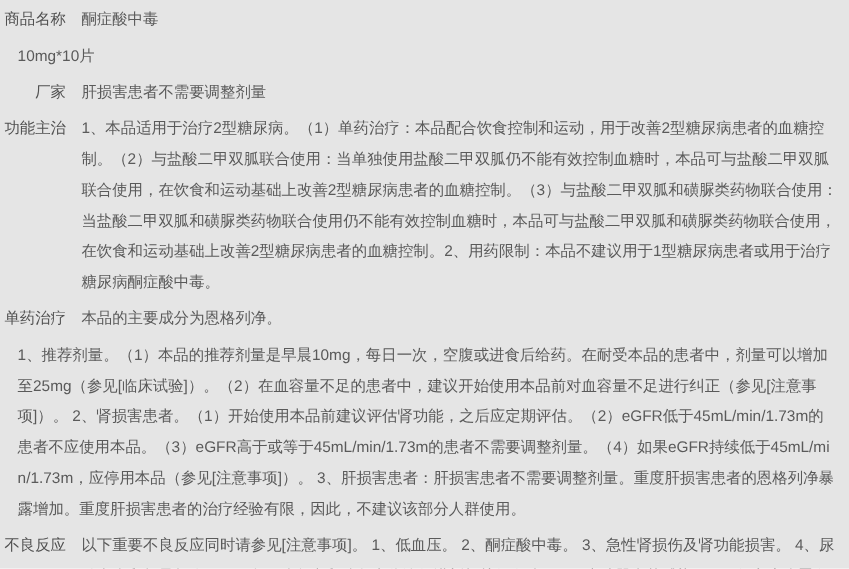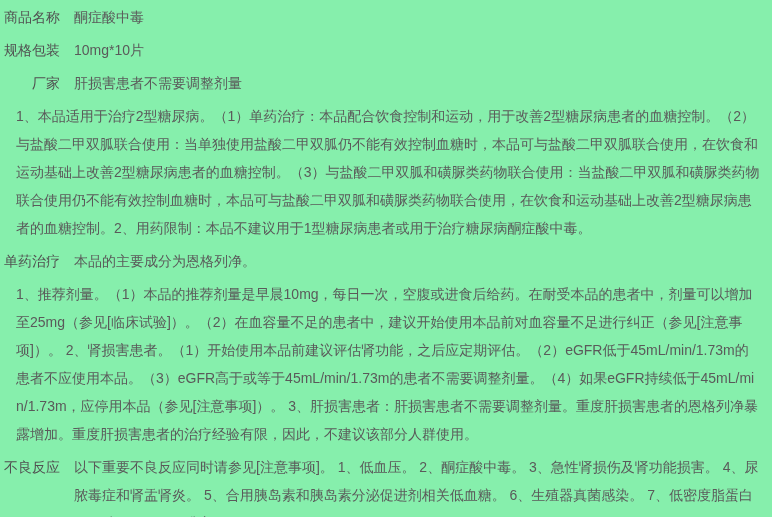--- a/index.html
+++ b/index.html
@@ -10,21 +10,21 @@
   .drug-info {
     width: 772px;
     height: 517px;
     box-sizing: border-box;
     overflow: hidden;
     padding: 3px 10px 0 2px;
     font-family: "Liberation Sans", "DejaVu Sans", sans-serif;
     font-size: 14px;
     line-height: 28px;
     color: #585858;
-    background: #86efac;
+    background: #e5e5e5;
   }
   .row {
     display: flex;
     align-items: flex-start;
     margin-bottom: 5px;
   }
   .label {
     width: 58px;
     flex-shrink: 0;
     text-align: right;
@@ -42,30 +42,30 @@
 <body>
 
 <div class="drug-info">
 
   <div class="row">
     <div class="label">商品名称</div>
     <div class="value">酮症酸中毒</div>
   </div>
 
   <div class="row">
-    <div class="label">规格包装</div>
     <div class="value">10mg*10片</div>
   </div>
 
   <div class="row">
     <div class="label">厂家</div>
     <div class="value">肝损害患者不需要调整剂量</div>
   </div>
 
   <div class="row">
+    <div class="label">功能主治</div>
     <div class="value">1、本品适用于治疗2型糖尿病。（1）单药治疗：本品配合饮食控制和运动，用于改善2型糖尿病患者的血糖控制。（2）与盐酸二甲双胍联合使用：当单独使用盐酸二甲双胍仍不能有效控制血糖时，本品可与盐酸二甲双胍联合使用，在饮食和运动基础上改善2型糖尿病患者的血糖控制。（3）与盐酸二甲双胍和磺脲类药物联合使用：当盐酸二甲双胍和磺脲类药物联合使用仍不能有效控制血糖时，本品可与盐酸二甲双胍和磺脲类药物联合使用，在饮食和运动基础上改善2型糖尿病患者的血糖控制。2、用药限制：本品不建议用于1型糖尿病患者或用于治疗糖尿病酮症酸中毒。</div>
   </div>
 
   <div class="row">
     <div class="label">单药治疗</div>
     <div class="value">本品的主要成分为恩格列净。</div>
   </div>
 
   <div class="row">
     <div class="value">1、推荐剂量。（1）本品的推荐剂量是早晨10mg，每日一次，空腹或进食后给药。在耐受本品的患者中，剂量可以增加至25mg（参见[临床试验]）。（2）在血容量不足的患者中，建议开始使用本品前对血容量不足进行纠正（参见[注意事项]）。 2、肾损害患者。（1）开始使用本品前建议评估肾功能，之后应定期评估。（2）eGFR低于45mL/min/1.73m的患者不应使用本品。（3）eGFR高于或等于45mL/min/1.73m的患者不需要调整剂量。（4）如果eGFR持续低于45mL/min/1.73m，应停用本品（参见[注意事项]）。 3、肝损害患者：肝损害患者不需要调整剂量。重度肝损害患者的恩格列净暴露增加。重度肝损害患者的治疗经验有限，因此，不建议该部分人群使用。</div>

